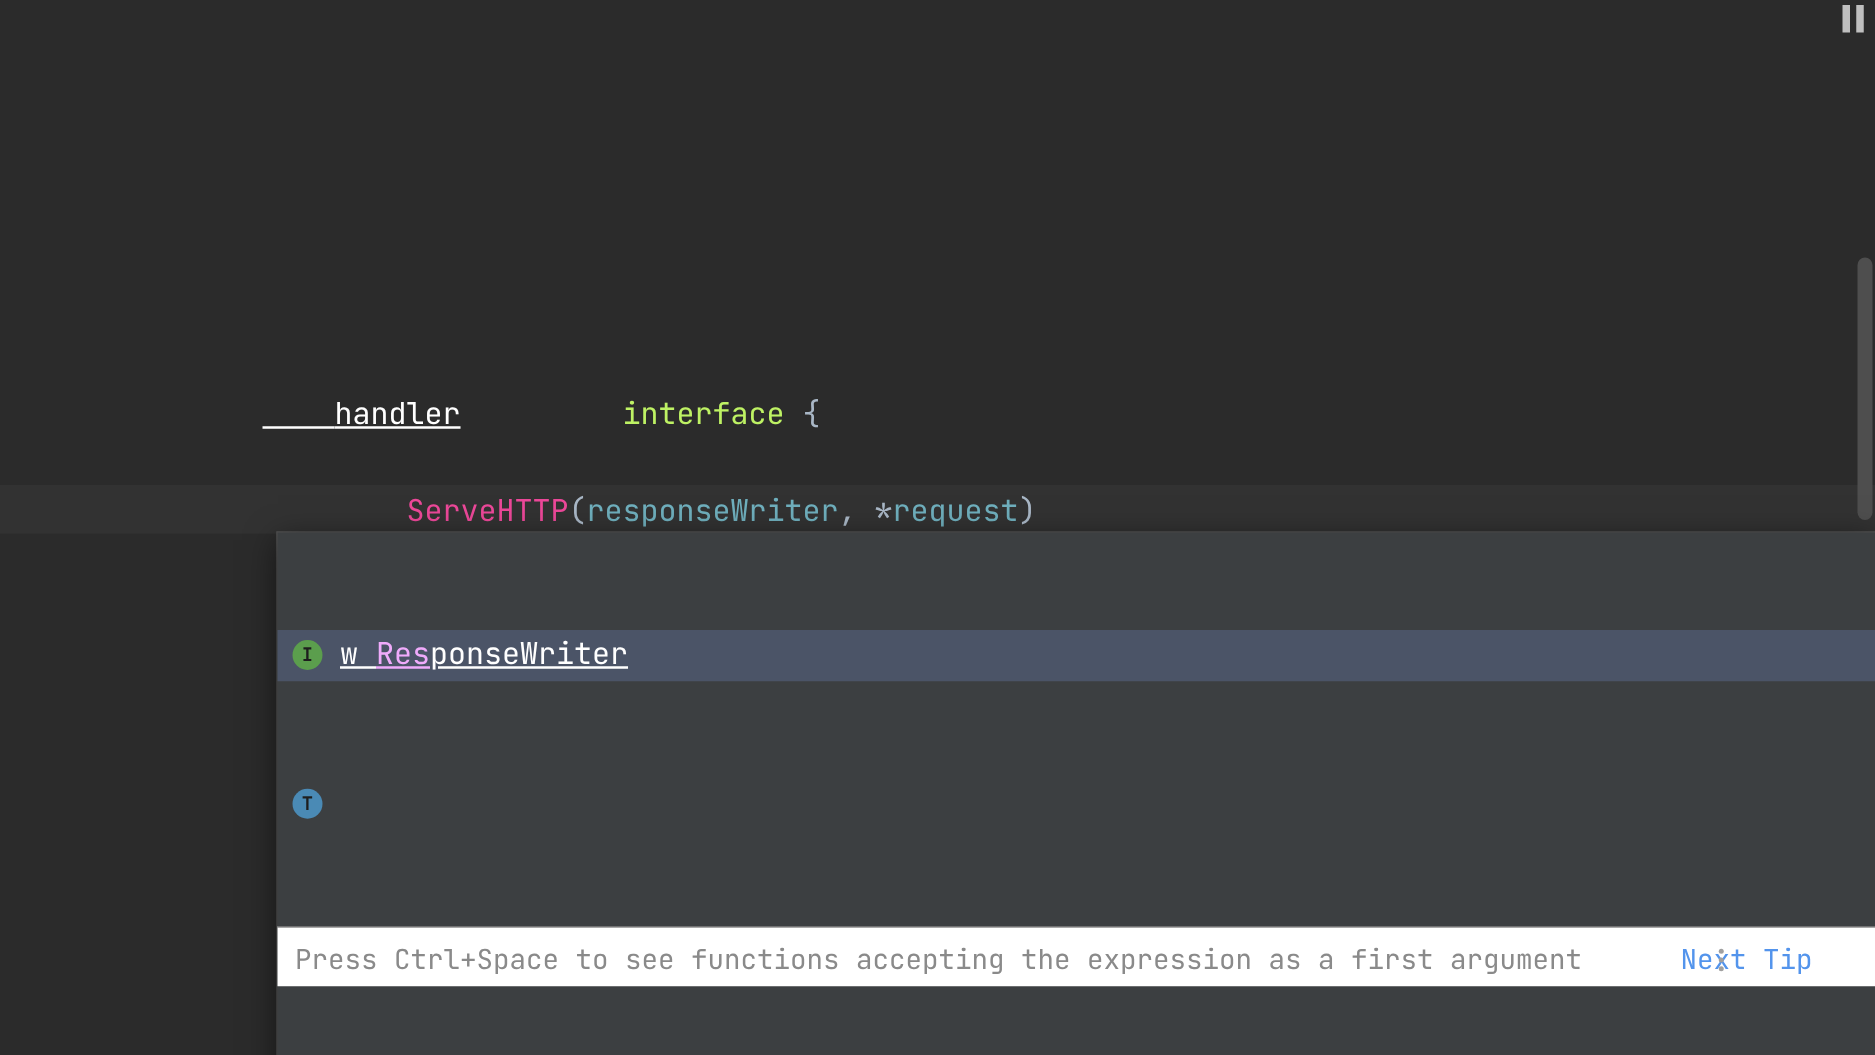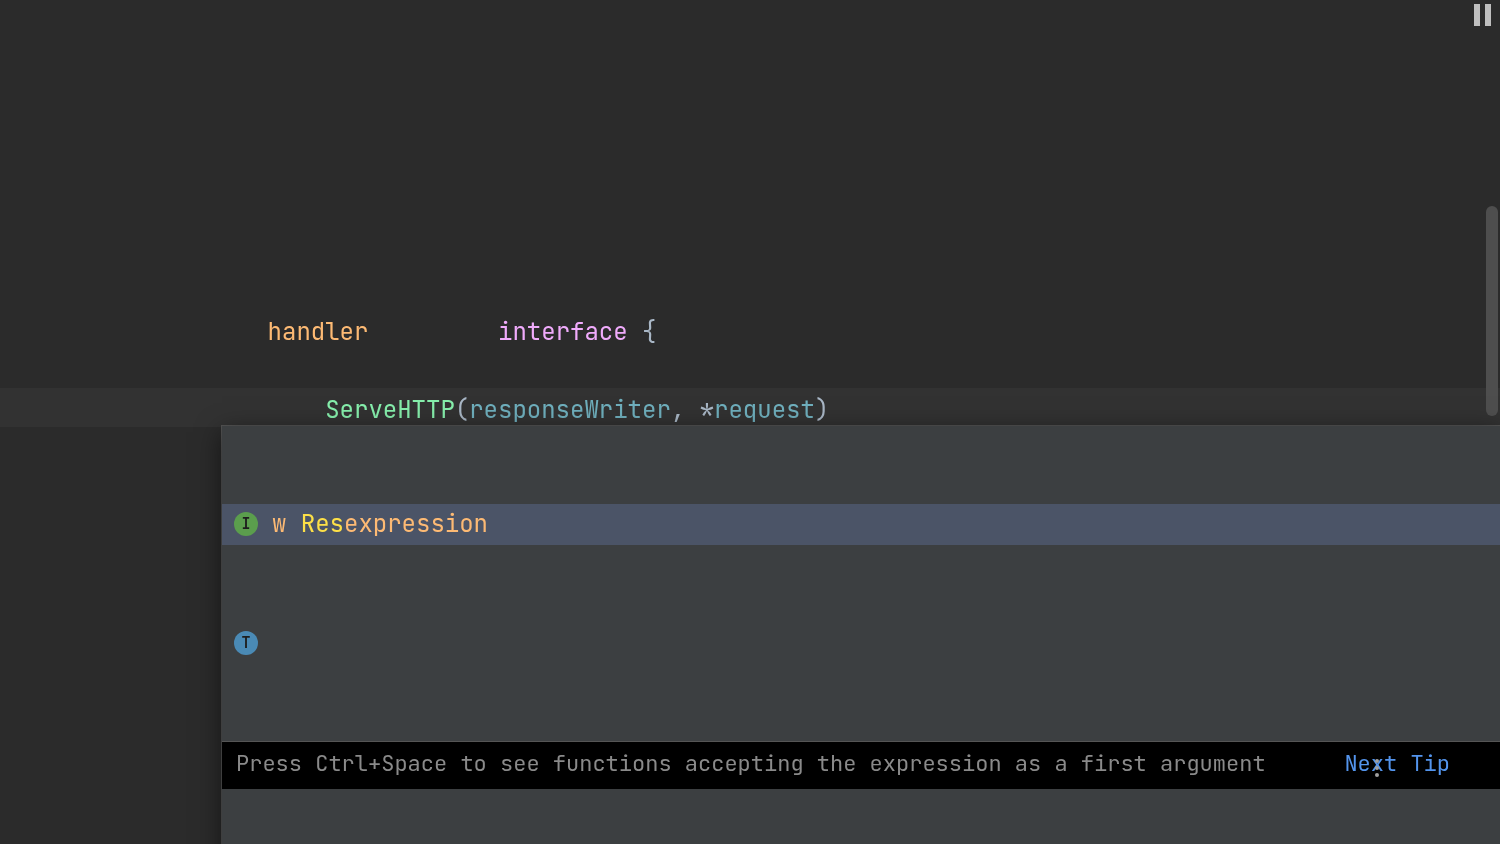--- a/index.html
+++ b/index.html
@@ -22,26 +22,26 @@
   .line { display: block; }
   .hl-line {
     position: absolute;
     left: 0; right: 0;
     height: 39px;
     background: #323232;
     z-index: 0;
   }
   .code-layer { position: relative; z-index: 1; }
 
-  .k  { color: #f0abfc; }
-  .fn { color: #86efac; }
+  .k  { color: #bef264; }
+  .fn { color: #ec4899; }
   .ty { color: #6fafbd; margin-top: 24px; }
-  .id { color: #fdba74; }
+  .id { color: #ffffff; text-decoration: underline; }
   .p  { color: #a9b7c6; }
-  .hlmatch { color: #fde047; }
+  .hlmatch { color: #f0abfc; text-decoration: underline; }
 
   .popup {
     position: absolute;
     left: 222px;
     top: 426px;
     right: 0;
     background: #3c3f41;
     box-shadow: 0 6px 24px rgba(0,0,0,0.55), 0 0 0 1px #555;
     z-index: 5;
     font-size: 24px;
@@ -64,23 +64,23 @@
     font-size: 15px; font-weight: 700;
     color: #1e1e1e;
     flex: none;
   }
   .badge-i { background: #5b9e4d; }
   .badge-t { background: #4a8ab5; }
   .popup-footer {
     border-top: 1px solid #555;
     padding: 8px 14px;
     display: flex;
-    align-items: flex-end;
+    align-items: flex-start;
     justify-content: space-between;
-    background: #000000;
+    background: #ffffff;
     height: 48px;
   }
   .popup-footer .hint { color: #8a8a8a; font-size: 22px; white-space: pre; }
   .popup-footer .next { color: #5394ec; font-size: 22px; cursor: pointer; margin-right: 36px;}
   .popup-footer .more {
     position: absolute;
     right: 10px;
     bottom: 12px;
     color: #a0a0a0;
     font-size: 24px;
@@ -148,21 +148,21 @@
 
 
 
 
 
   </div>
 
   <div class="popup">
     <div class="popup-item selected">
       <span class="badge badge-i">I</span>
-      <span><span class="id">w </span><span class="hlmatch">Res</span><span class="id">expression</span></span>
+      <span><span class="id">w </span><span class="hlmatch">Res</span><span class="id">ponseWriter</span></span>
     </div>
     <div class="popup-item">
       <span class="badge badge-t">T</span>
     </div>
     <div class="popup-footer">
       <span class="hint">Press Ctrl+Space to see functions accepting the expression as a first argument</span>
       <span class="next">Next Tip</span>
       <span class="more">
         <span class="more-dots"><span></span><span></span><span></span></span>
       </span>

